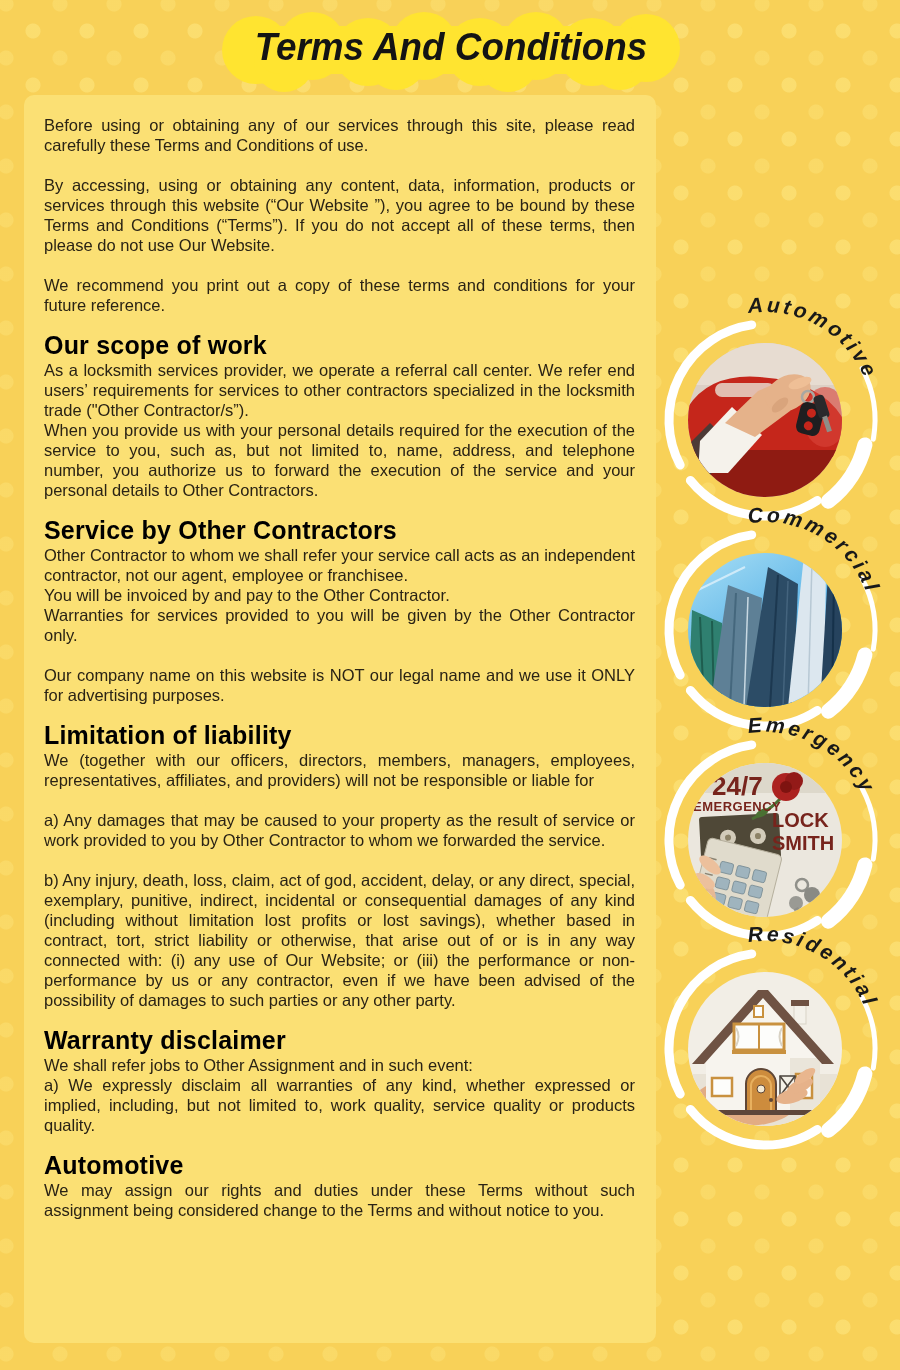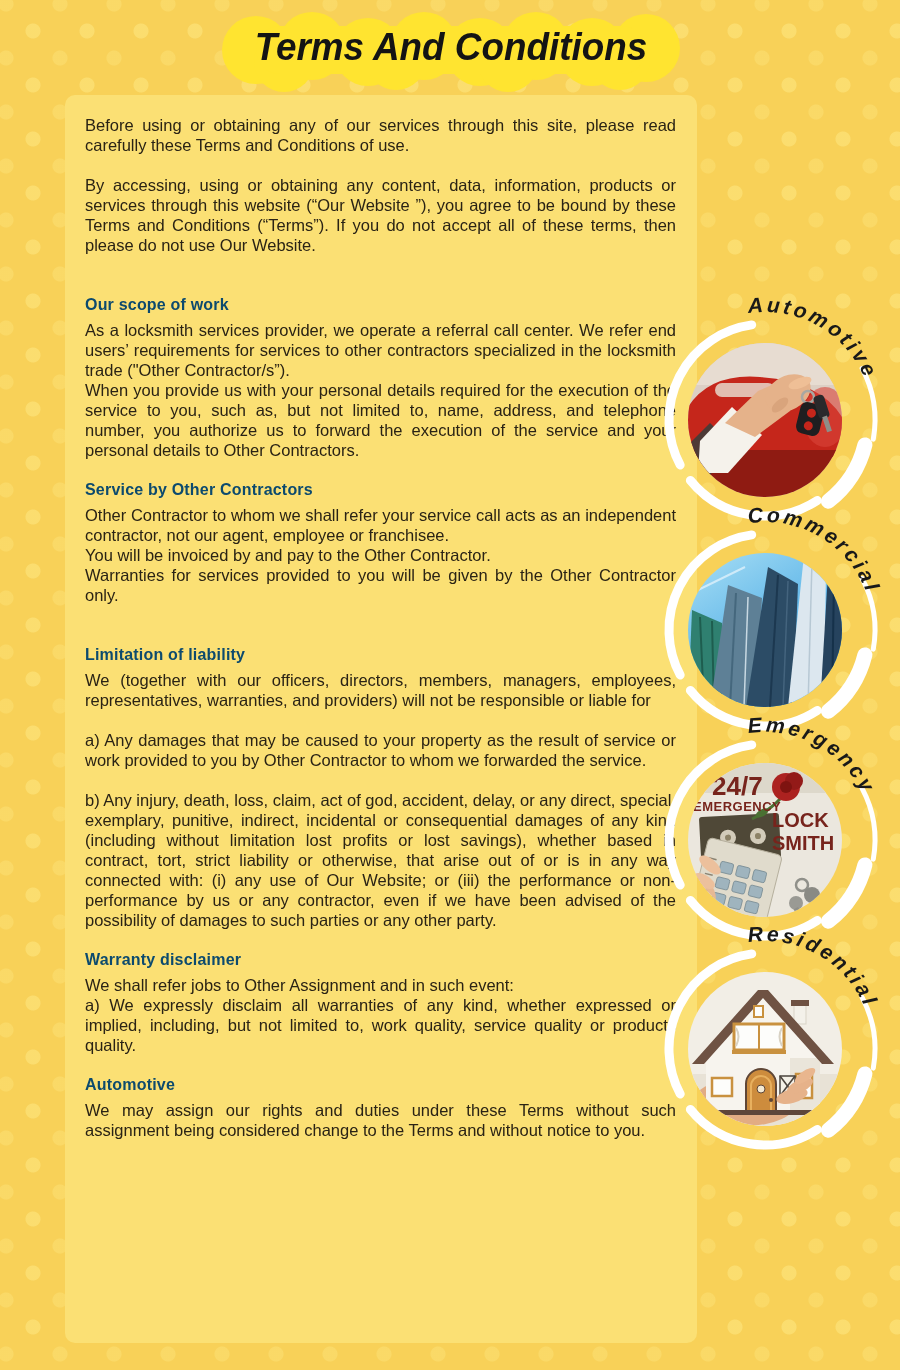--- a/index.html
+++ b/index.html
@@ -17,25 +17,25 @@
   .title-wrap svg{position:absolute;left:0;top:0;}
   .title-wrap h1{
     position:absolute;left:0;top:0;width:100%;height:86px;margin:0;
     display:flex;align-items:center;justify-content:center;
     font-size:38px;font-weight:bold;font-style:italic;color:#141414;
     letter-spacing:0px;white-space:nowrap;transform:scaleX(.97);
   }
   .panel{
     position:absolute;left:24px;top:95px;width:632px;height:1248px;
     box-sizing:border-box;border-radius:10px;background:#FBE074;
-    padding:20px 21px 0 20px;color:#262014;margin-left:41px;
+    padding:20px 21px 0 20px;color:#262014;
   }
   .panel p{margin:0;font-size:16.5px;line-height:20px;text-align:justify;color:#2A2315;}
   .panel p.gap{height:20px;}
-  .panel h3{margin:18px 0 3px 0;font-size:16px;line-height:24px;font-weight:bold;color:#0c4a6e;letter-spacing:.2px;}
+  .panel h3{margin:18px 0 3px 0;font-size:25px;line-height:24px;font-weight:bold;color:#000000;letter-spacing:.2px;}
   .service{position:absolute;left:640px;width:250px;height:250px;}
   .service text.curved{font-family:"Liberation Sans",sans-serif;font-size:21px;font-weight:bold;font-style:italic;fill:#191919;letter-spacing:3px;}
   .service .ring{fill:none;stroke:#FFFFFF;stroke-linecap:round;}
   .emg-big{font-family:"Liberation Sans",sans-serif;font-weight:bold;fill:#77241C;}
 </style>
 </head>
 <body>
 
 <div>
 
@@ -58,30 +58,32 @@
       </g>
     </svg>
     <h1>Terms And Conditions</h1>
   </div>
 
   <section class="panel">
       <p>Before using or obtaining any of our services through this site, please read carefully these Terms and Conditions of use.</p>
       <p class="gap"></p>
       <p>By accessing, using or obtaining any content, data, information, products or services through this website (“Our Website ”), you agree to be bound by these Terms and Conditions (“Terms”). If you do not accept all of these terms, then please do not use Our Website.</p>
       <p class="gap"></p>
+      <p>We recommend you print out a copy of these terms and conditions for your future reference.</p>
       <h3>Our scope of work</h3>
       <p>As a locksmith services provider, we operate a referral call center. We refer end users’ requirements for services to other contractors specialized in the locksmith trade ("Other Contractor/s”).</p>
       <p>When you provide us with your personal details required for the execution of the service to you, such as, but not limited to, name, address, and telephone number, you authorize us to forward the execution of the service and your personal details to Other Contractors.</p>
       <h3>Service by Other Contractors</h3>
       <p>Other Contractor to whom we shall refer your service call acts as an independent contractor, not our agent, employee or franchisee.</p>
       <p>You will be invoiced by and pay to the Other Contractor.</p>
       <p>Warranties for services provided to you will be given by the Other Contractor only.</p>
       <p class="gap"></p>
+      <p>Our company name on this website is NOT our legal name and we use it ONLY for advertising purposes.</p>
       <h3>Limitation of liability</h3>
-      <p>We (together with our officers, directors, members, managers, employees, representatives, warranties, and providers) will not be responsible or liable for</p>
+      <p>We (together with our officers, directors, members, managers, employees, representatives, affiliates, and providers) will not be responsible or liable for</p>
       <p class="gap"></p>
       <p>a) Any damages that may be caused to your property as the result of service or work provided to you by Other Contractor to whom we forwarded the service.</p>
       <p class="gap"></p>
       <p>b) Any injury, death, loss, claim, act of god, accident, delay, or any direct, special, exemplary, punitive, indirect, incidental or consequential damages of any kind (including without limitation lost profits or lost savings), whether based in contract, tort, strict liability or otherwise, that arise out of or is in any way connected with: (i) any use of Our Website; or (iii) the performance or non-performance by us or any contractor, even if we have been advised of the possibility of damages to such parties or any other party.</p>
       <h3>Warranty disclaimer</h3>
       <p>We shall refer jobs to Other Assignment and in such event:</p>
       <p>a) We expressly disclaim all warranties of any kind, whether expressed or implied, including, but not limited to, work quality, service quality or products quality.</p>
       <h3>Automotive</h3>
       <p>We may assign our rights and duties under these Terms without such assignment being considered change to the Terms and without notice to you.</p>
     </section>

